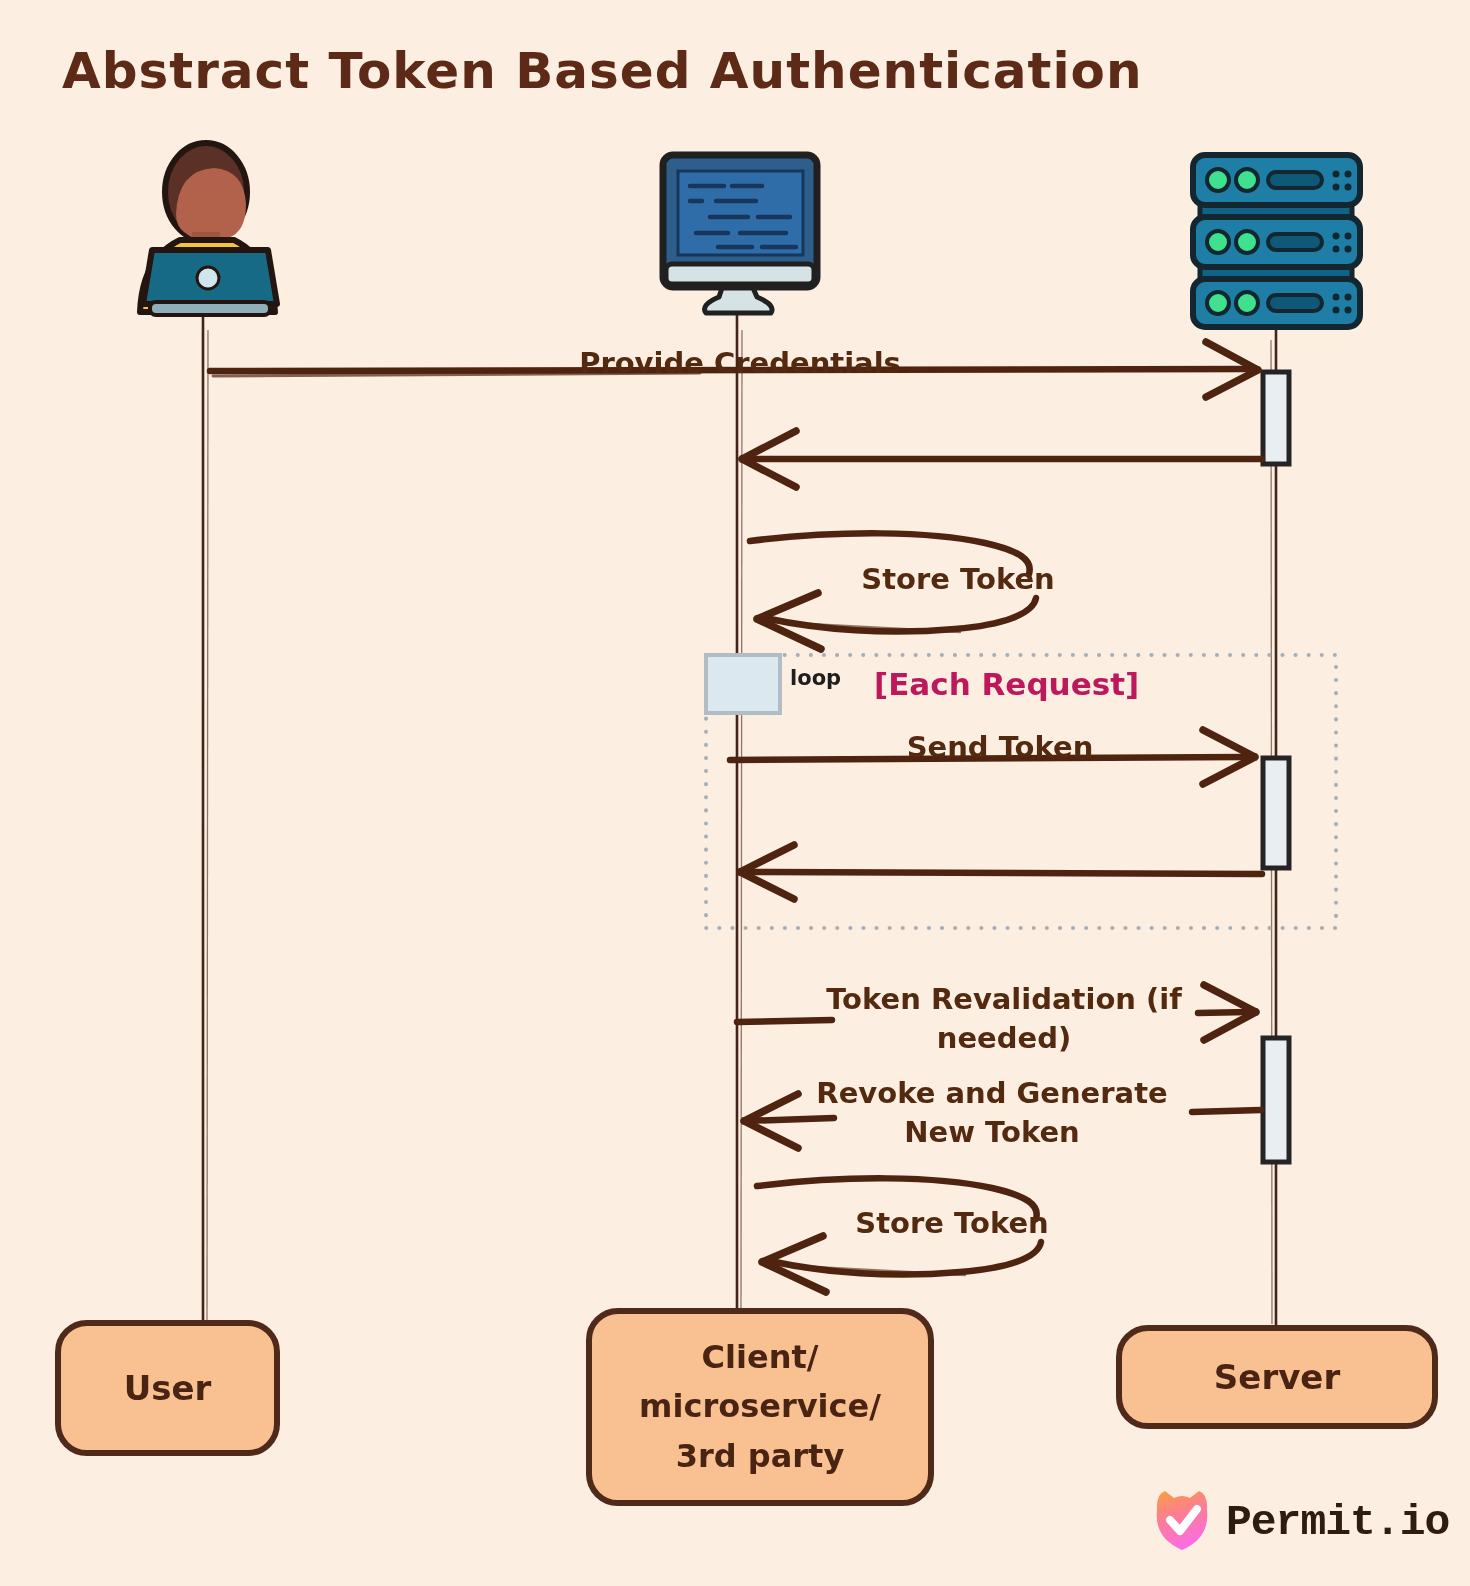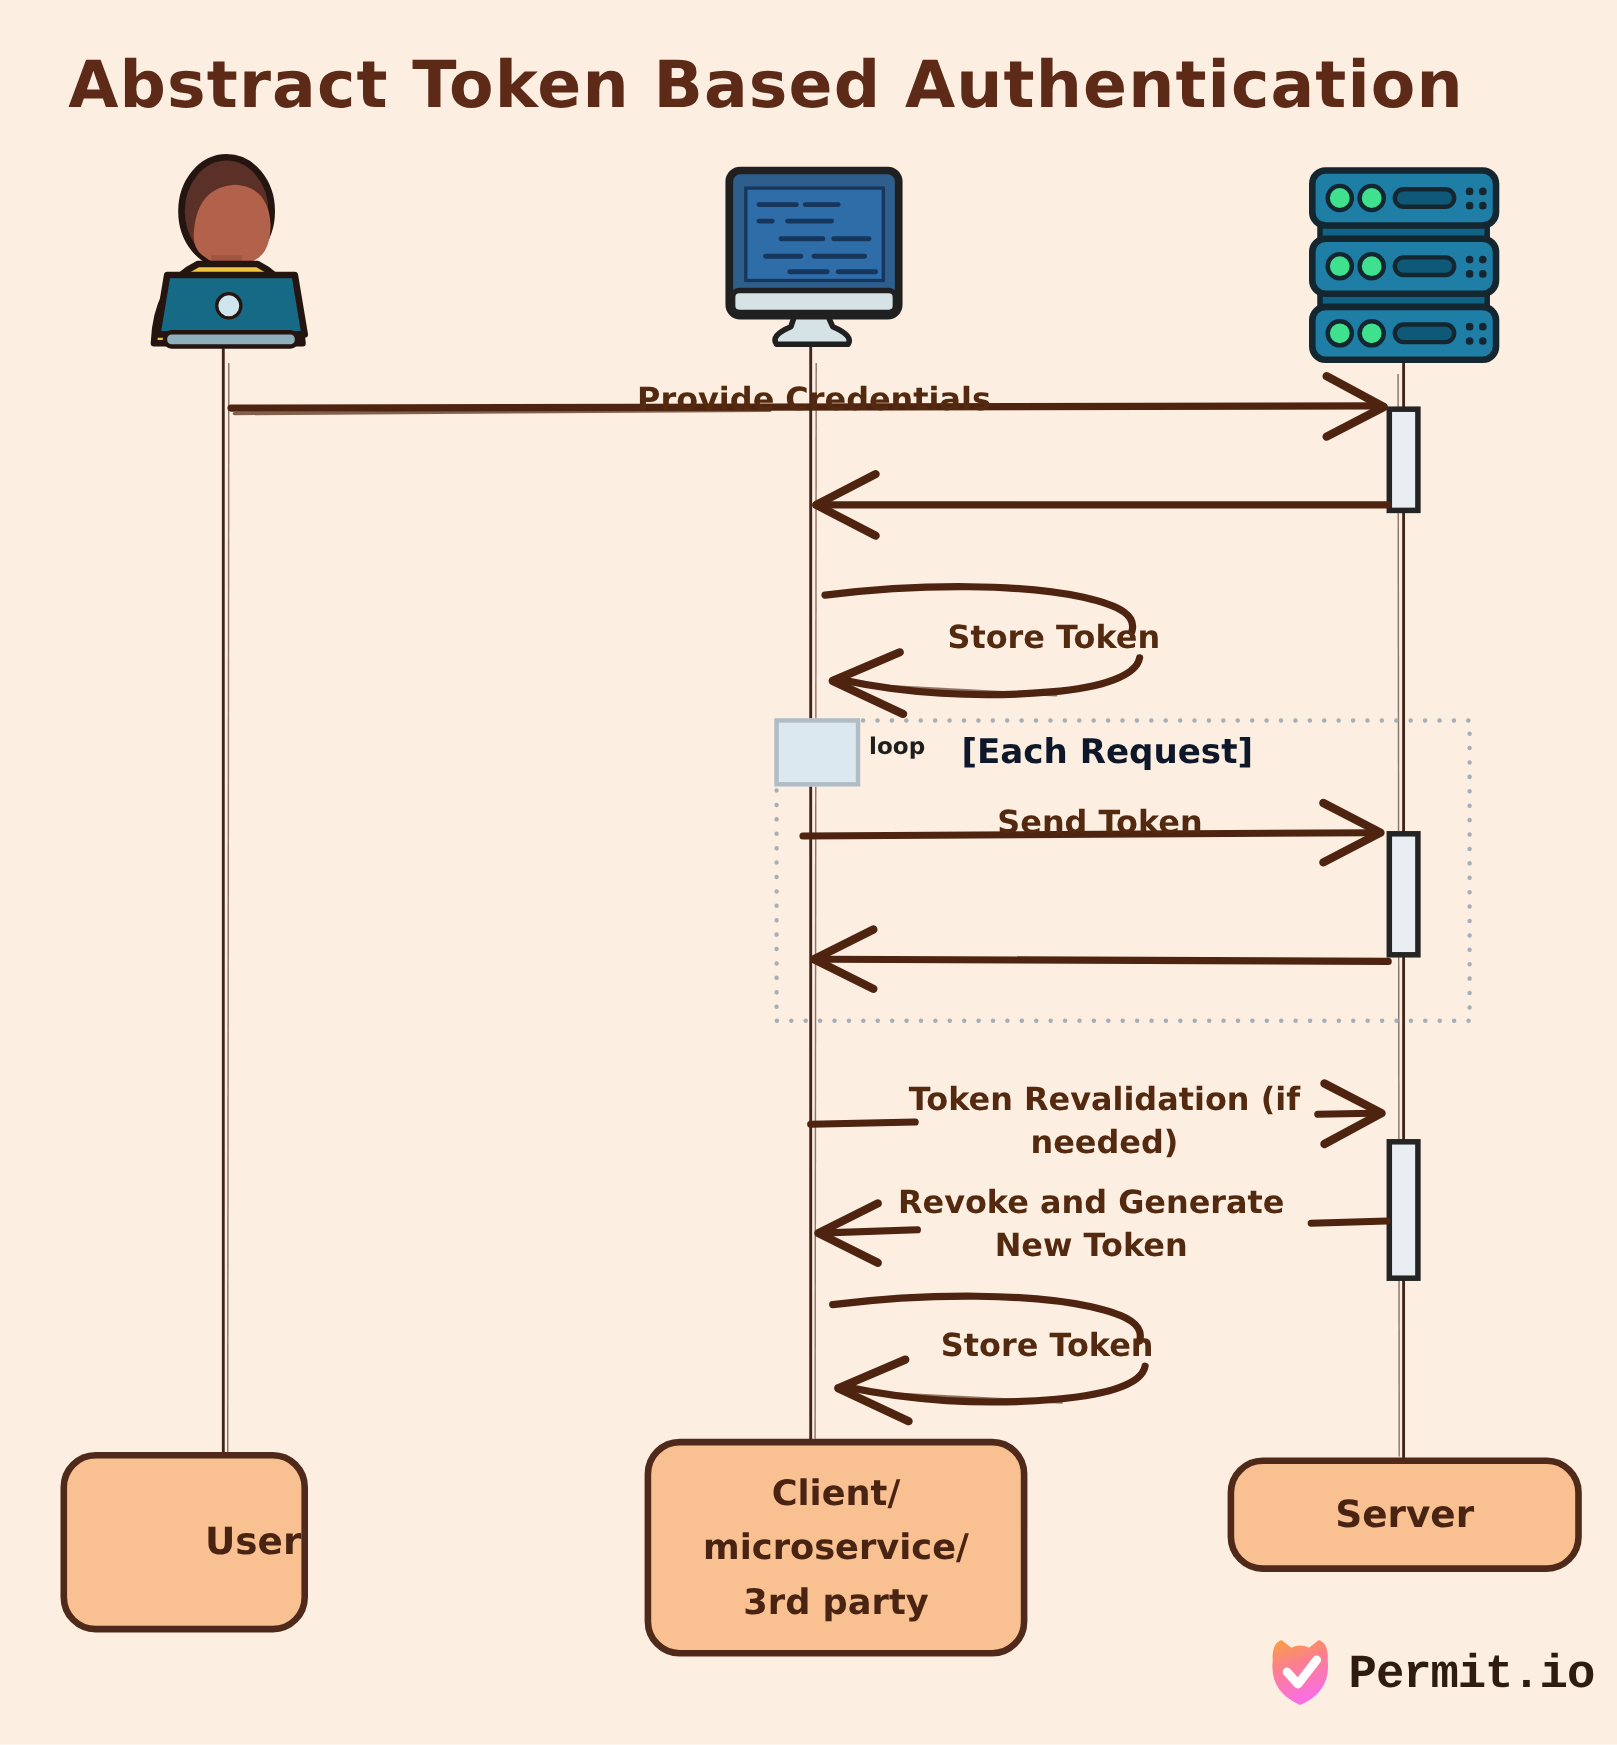--- a/index.html
+++ b/index.html
@@ -2,47 +2,47 @@
 <html><head>
 <meta charset="utf-8">
 <style>
   html,body{margin:0;padding:0;}
   #canvas{
     position:relative;width:1470px;height:1586px;overflow:hidden;
     background:#fceee0;font-family:"DejaVu Sans",sans-serif;
   }
   #diagram-svg{position:absolute;left:0;top:0;}
   .page-title{
-    position:absolute;left:62px;top:42px;font-size:59px;font-weight:700;
+    position:absolute;left:62px;top:42px;font-size:50px;font-weight:700;
     color:#5d2a18;letter-spacing:1px;white-space:nowrap;
   }
   .msg-label{
     position:absolute;transform:translateX(-50%);color:#53290f;
     font-weight:700;font-size:29px;text-align:center;white-space:nowrap;line-height:1.35;
   }
   .msg-label.wrap{white-space:normal;}
   .loop-badge{
     position:absolute;left:704px;top:653px;width:78px;height:62px;
     background:#dce8f0;border:4px solid #b2bcc4;box-sizing:border-box;
   }
   .loop-word{
     position:absolute;left:790px;top:666px;font-size:21px;font-weight:600;color:#1e1e1e;
   }
   .loop-cond{
-    position:absolute;left:874px;top:666px;font-size:31px;font-weight:600;color:#0f172a;white-space:nowrap;
+    position:absolute;left:874px;top:666px;font-size:31px;font-weight:600;color:#be185d;white-space:nowrap;
   }
   .actor-box{
     position:absolute;background:#f9c092;border:6px solid #4f2919;border-radius:32px;
     box-sizing:border-box;display:flex;align-items:center;justify-content:center;
   }
   .actor-box .box-label{
     color:#4a2413;font-size:34px;font-weight:600;text-align:center;
     white-space:pre-line;line-height:1.55;
   }
-  #user-box{left:55px;top:1320px;width:225px;height:164px;justify-content:flex-end;}
+  #user-box{left:55px;top:1320px;width:225px;height:136px;}
   #client-box{left:586px;top:1308px;width:348px;height:198px;}
   #client-box .box-label{font-size:32px;}
   #server-box{left:1116px;top:1325px;width:322px;height:104px;}
   .brand{
     position:absolute;left:1152px;top:1488px;display:flex;align-items:center;gap:14px;font-family:Liberation Mono, monospace;
   }
   .brand-name{
     font-size:43px;font-weight:800;color:#2f1c10;letter-spacing:-1px;
     padding-top:2px;white-space:nowrap;
   }

